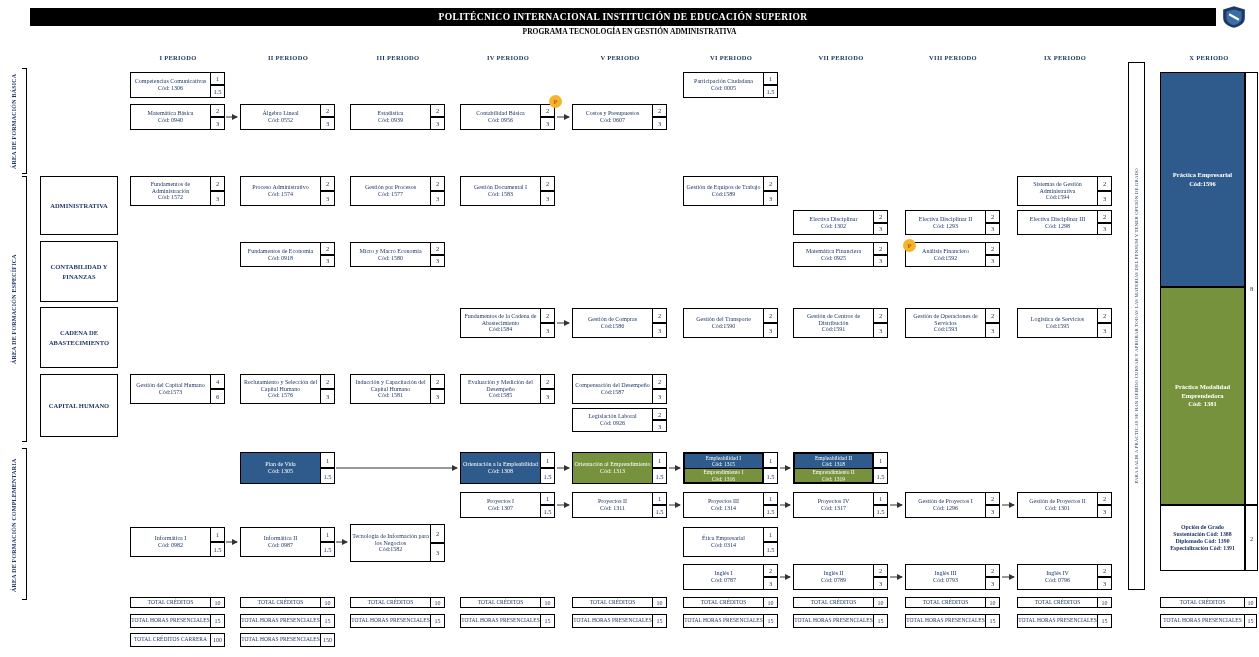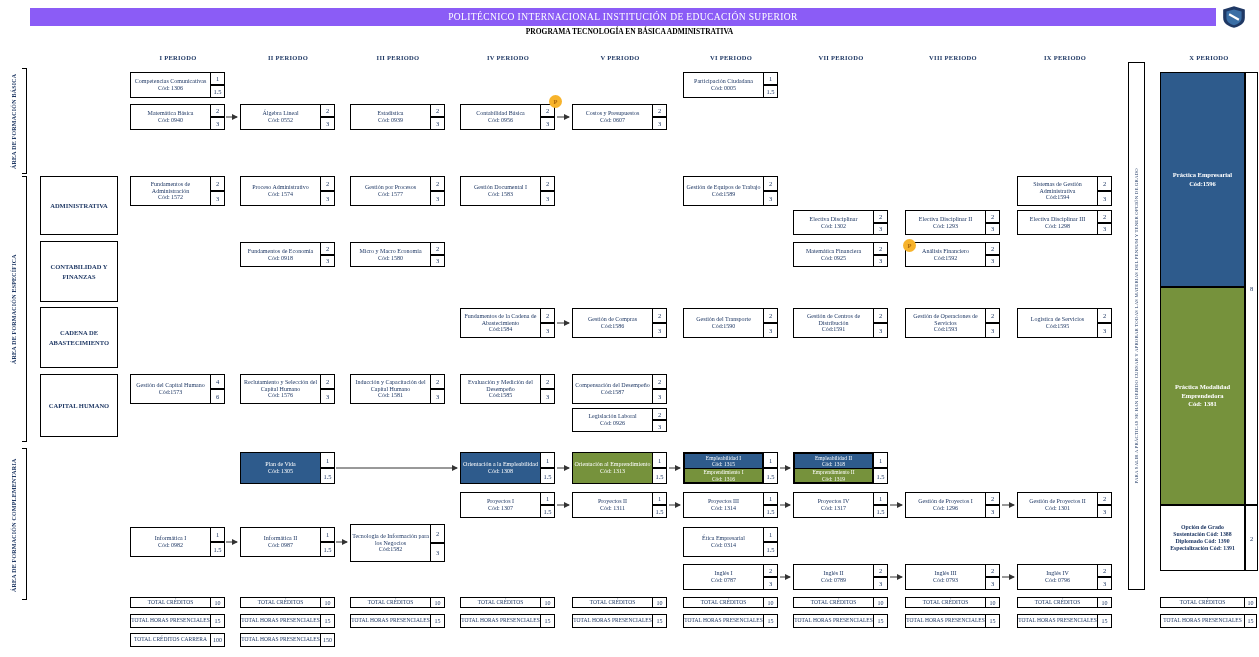--- a/index.html
+++ b/index.html
@@ -1,20 +1,20 @@
 <!DOCTYPE html>
 <html><head>
 <meta charset="utf-8">
 <style>
   html,body{margin:0;padding:0;background:#fff;}
   #stage{position:relative;width:1259px;height:657px;background:#fff;overflow:hidden;
          font-family:"Liberation Serif","DejaVu Serif",serif;}
   #stage *{box-sizing:border-box;}
-  .titlebar{position:absolute;left:30px;top:8px;width:1186px;height:18px;background:#8b5cf6;color:#fff;
-            display:flex;align-items:center;justify-content:center;font-size:9.5px;font-weight:normal;letter-spacing:.4px;}
+  .titlebar{position:absolute;left:30px;top:8px;width:1186px;height:18px;background:#000000;color:#fff;
+            display:flex;align-items:center;justify-content:center;font-size:9.5px;font-weight:bold;letter-spacing:.4px;}
   .logo{position:absolute;left:1221px;top:5px;width:26px;height:24px;}
   .sub{position:absolute;left:0;width:100%;text-align:center;font-weight:bold;color:#000;}
   .sub1{top:27px;font-size:7.5px;}
   .sub2{top:38px;font-size:7.5px;}
   .pheader{position:absolute;text-align:center;font-size:6.5px;font-weight:bold;color:#1f3864;letter-spacing:.3px;}
   .course{position:absolute;z-index:2;}
   .cname{position:absolute;left:0;top:0;height:100%;border:1px solid #000;background:#fff;display:flex;
          flex-direction:column;align-items:center;justify-content:center;text-align:center;color:#1f3864;
          font-size:6px;line-height:1.15;padding:1px;}
   .cname.blue{background:#2e5b8c;color:#fff;}
@@ -62,21 +62,21 @@
   </div>
 
   <div class="logo">
     <svg width="26" height="24" viewBox="0 0 24 22">
       <path d="M12 1 L22 4 V12 C22 17 17 20 12 21 C7 20 2 17 2 12 V4 Z" fill="#1f3864"></path>
       <path d="M12 4 L19 6 V12 C19 15.5 15.5 17.8 12 18.6 C8.5 17.8 5 15.5 5 12 V6 Z" fill="#3a6ea5"></path>
       <path d="M7.5 8.5 L16.5 13.5" stroke="#ffffff" stroke-width="2"></path>
     </svg>
   </div>
 
-  <div class="sub sub1">PROGRAMA TECNOLOGÍA EN BÁSICA ADMINISTRATIVA</div>
+  <div class="sub sub1">PROGRAMA TECNOLOGÍA EN GESTIÓN ADMINISTRATIVA</div>
 
   <div class="vlabel" style="left:8px;top:70px;height:102px;width:12px;">ÁREA DE FORMACIÓN BÁSICA</div>
   <div class="bracket" style="left:22px;top:68px;height:106px;"></div>
   <div class="vlabel" style="left:8px;top:178px;height:262px;width:12px;">ÁREA DE FORMACIÓN ESPECÍFICA</div>
   <div class="bracket" style="left:22px;top:176px;height:266px;"></div>
   <div class="vlabel" style="left:8px;top:446px;height:158px;width:12px;">ÁREA DE FORMACIÓN COMPLEMENTARIA</div>
   <div class="bracket" style="left:22px;top:448px;height:152px;"></div>
 
   <div class="areaBox" style="left:40px;top:176px;width:78px;height:59px;">ADMINISTRATIVA</div>
   <div class="areaBox" style="left:40px;top:241px;width:78px;height:61px;">CONTABILIDAD Y FINANZAS</div>

